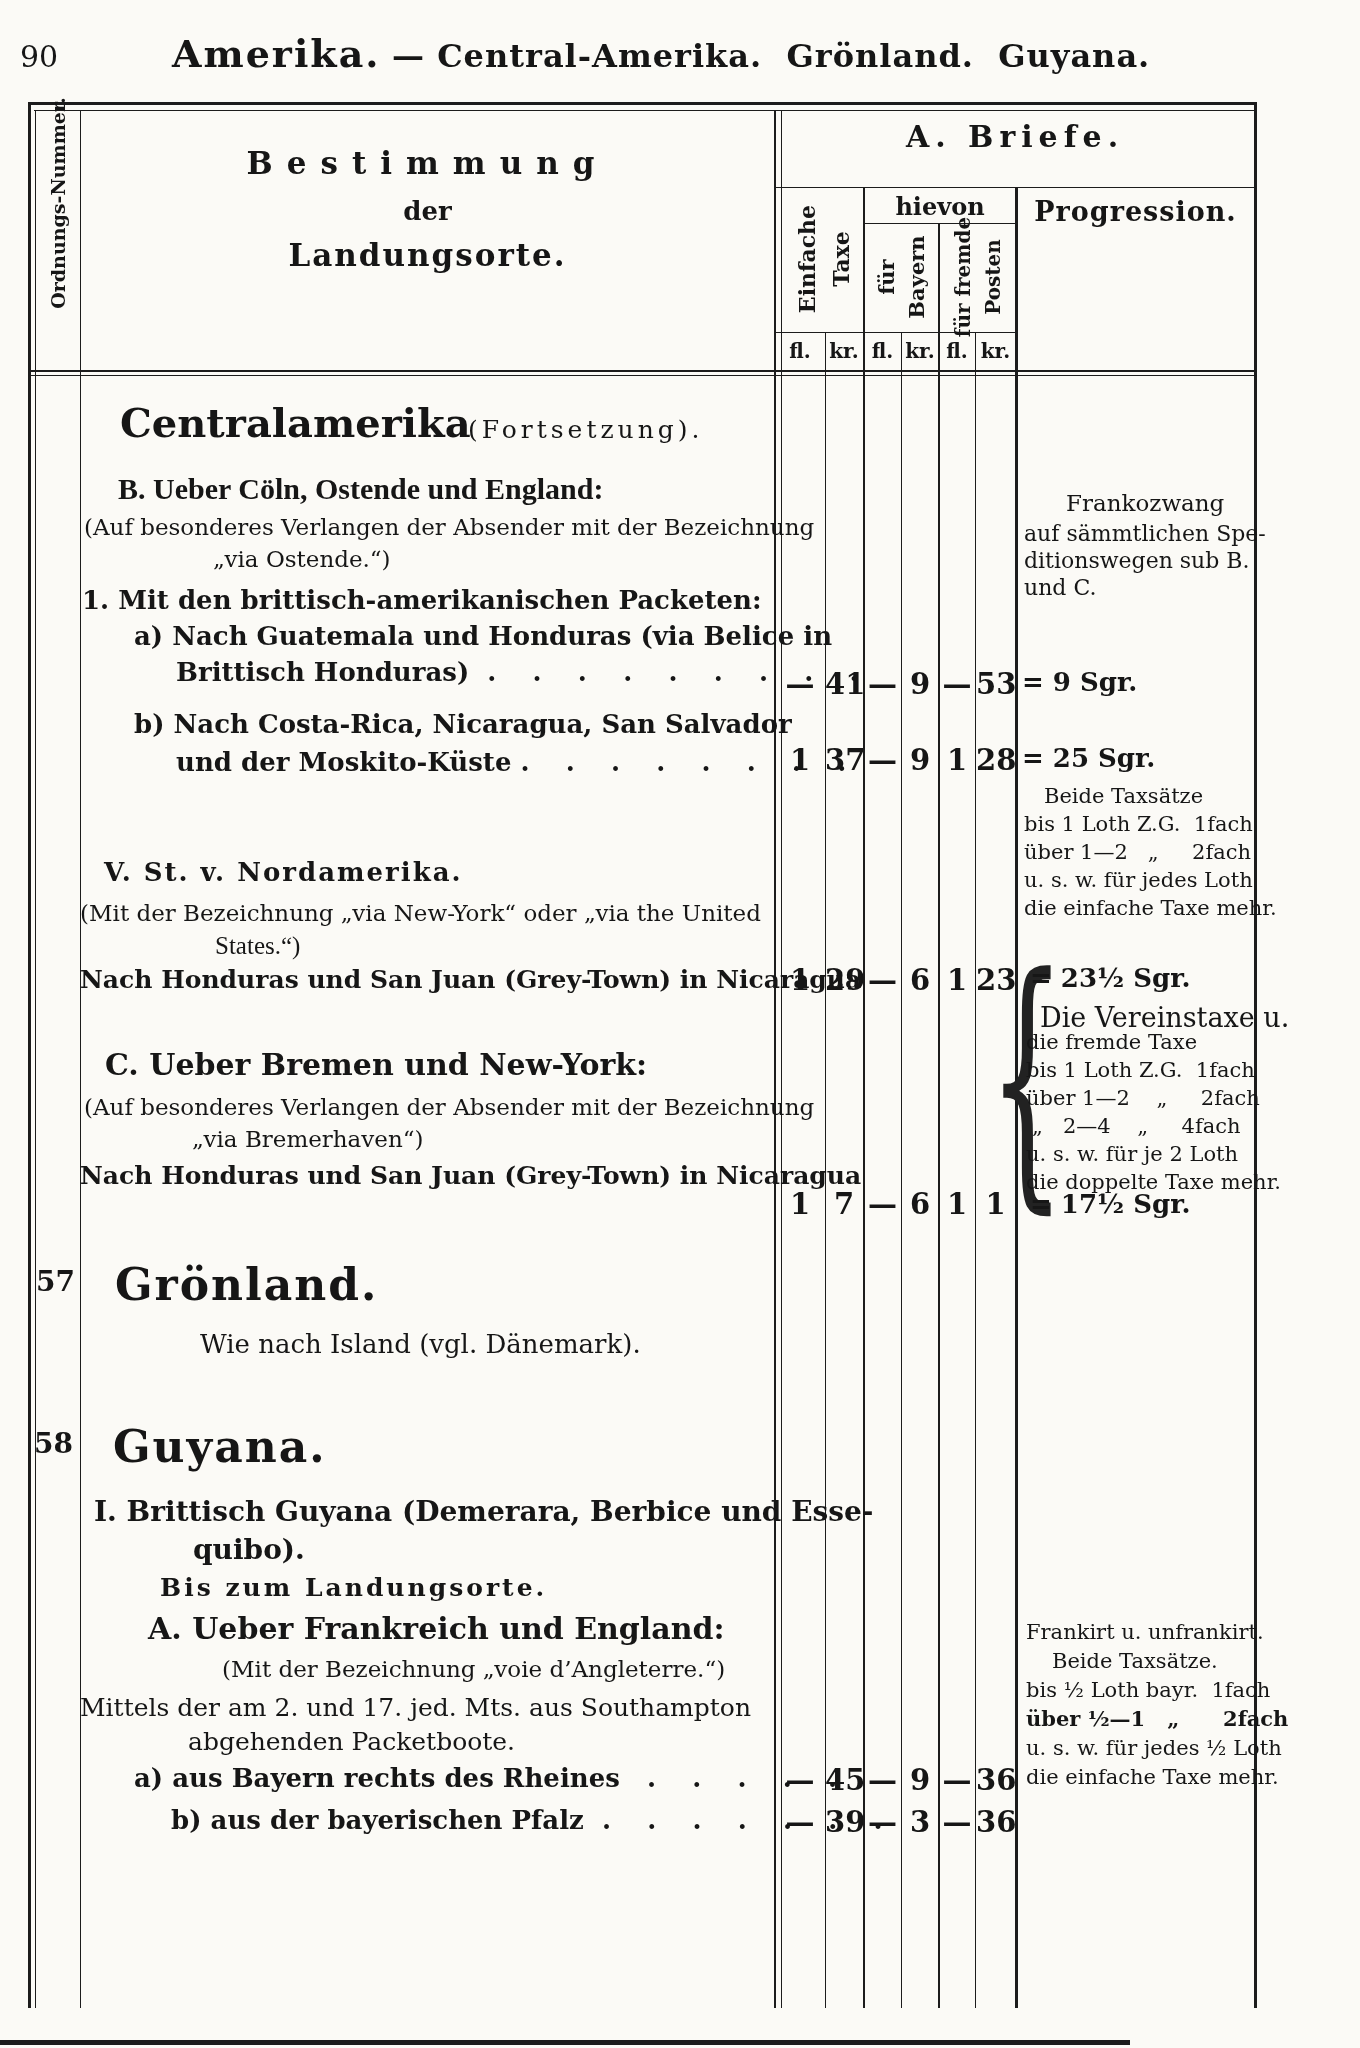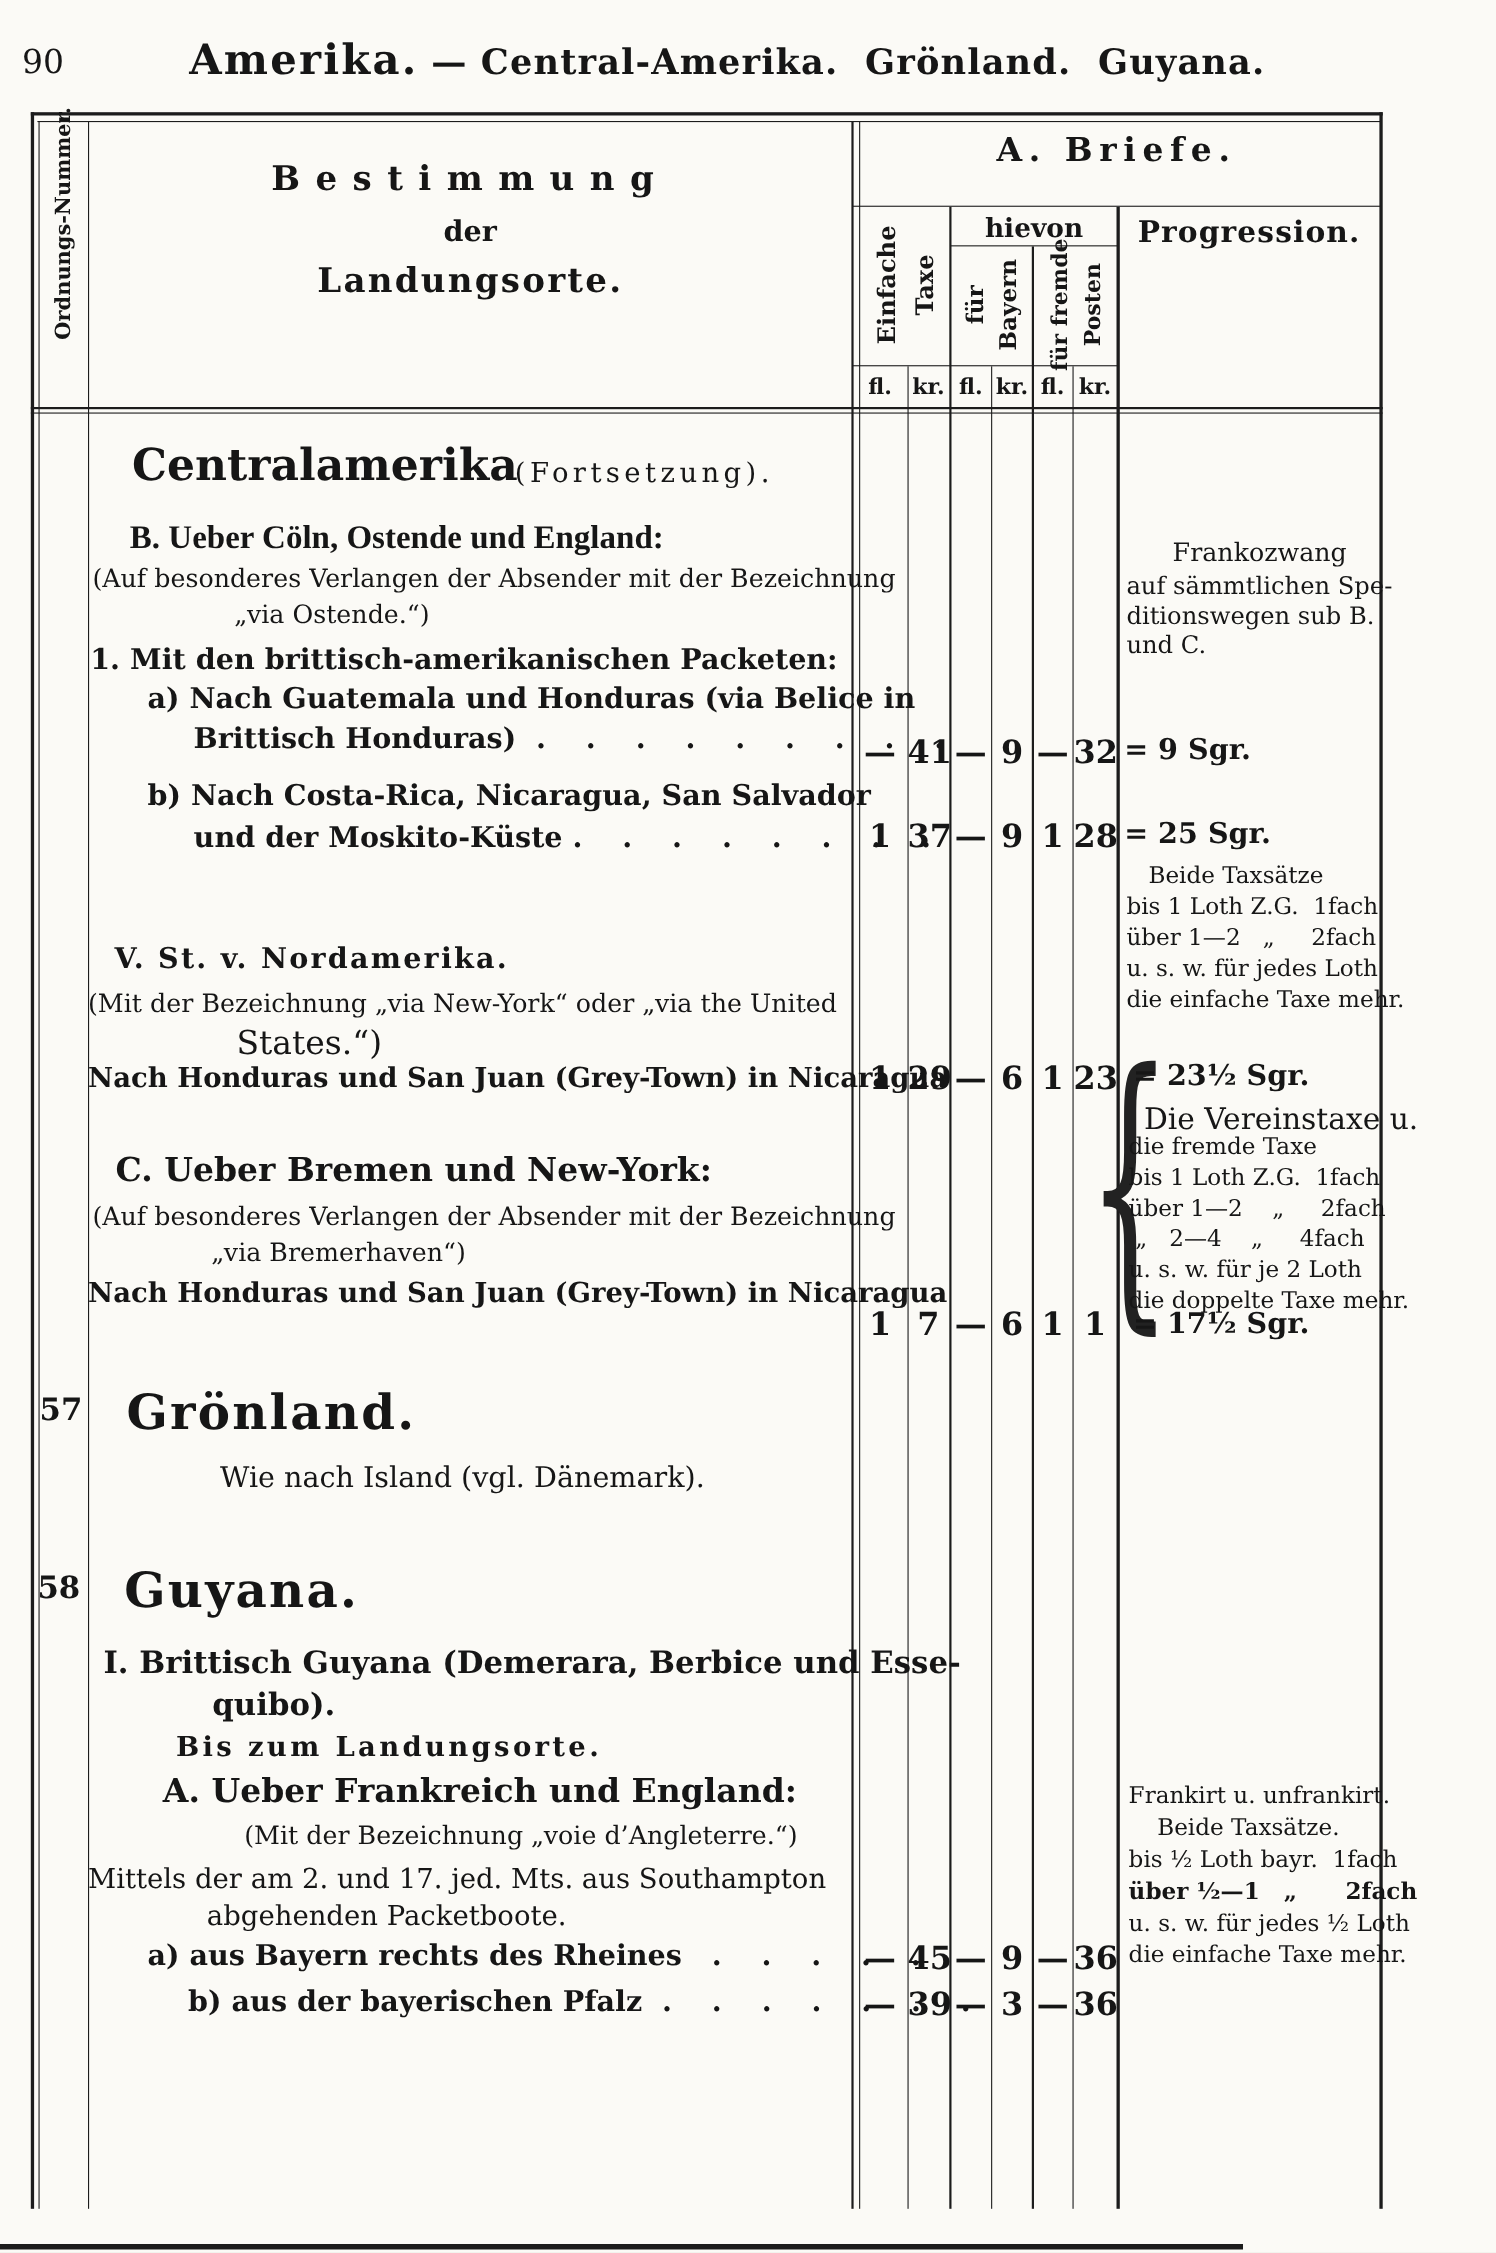--- a/index.html
+++ b/index.html
@@ -86,21 +86,21 @@
   <div class="t b" style="left:82px;top:586px;font-size:26px;">1. Mit den brittisch-amerikanischen Packeten:</div>
 
   <div class="t b" style="left:134px;top:622px;font-size:26px;">a) Nach Guatemala und Honduras (via Belice in</div>
   <div class="t b" style="left:176px;top:658px;font-size:26px;">Brittisch Honduras)  .    .    .    .    .    .    .    .    .</div>
 
   <div class="t b" style="left:134px;top:710px;font-size:26px;">b) Nach Costa-Rica, Nicaragua, San Salvador</div>
   <div class="t b" style="left:176px;top:748px;font-size:26px;">und der Moskito-Küste .    .    .    .    .    .    .    .</div>
 
   <div class="t b" style="left:104px;top:858px;font-size:26px;letter-spacing:2px;">V. St. v. Nordamerika.</div>
   <div class="t" style="left:80px;top:900px;font-size:23px;">(Mit der Bezeichnung „via New-York“ oder „via the United</div>
-  <div class="t" style="left:215px;top:932px;font-size:30px;">States.“)</div>
+  <div class="t" style="left:215px;top:932px;font-size:25px;font-family:Liberation Serif, serif;">States.“)</div>
   <div class="t b" style="left:80px;top:966px;font-size:25px;">Nach Honduras und San Juan (Grey-Town) in Nicaragua</div>
 
   <div class="t b" style="left:105px;top:1048px;font-size:30px;">C. Ueber Bremen und New-York:</div>
   <div class="t" style="left:84px;top:1094px;font-size:23px;">(Auf besonderes Verlangen der Absender mit der Bezeichnung</div>
   <div class="t" style="left:192px;top:1126px;font-size:23px;">„via Bremerhaven“)</div>
   <div class="t b" style="left:80px;top:1162px;font-size:25px;">Nach Honduras und San Juan (Grey-Town) in Nicaragua</div>
 
   <div class="t b" style="left:36px;top:1266px;font-size:28px;">57</div>
   <div class="t b" style="left:115px;top:1260px;font-size:44px;letter-spacing:2px;">Grönland.</div>
   <div class="t" style="left:200px;top:1330px;font-size:26px;">Wie nach Island (vgl. Dänemark).</div>
@@ -115,21 +115,21 @@
   <div class="t" style="left:80px;top:1694px;font-size:25px;">Mittels der am 2. und 17. jed. Mts. aus Southampton</div>
   <div class="t" style="left:188px;top:1728px;font-size:25px;">abgehenden Packetboote.</div>
   <div class="t b" style="left:134px;top:1764px;font-size:26px;">a) aus Bayern rechts des Rheines   .    .    .    .    .</div>
   <div class="t b" style="left:134px;top:1806px;font-size:26px;margin-left:37px;">b) aus der bayerischen Pfalz  .    .    .    .    .    .    .</div>
 
   <div class="t b ctr" style="left:775px;top:668px;width:50px;font-size:29px;">—</div>
   <div class="t b ctr" style="left:825px;top:668px;width:38px;font-size:29px;">41</div>
   <div class="t b ctr" style="left:864px;top:668px;width:37px;font-size:29px;">—</div>
   <div class="t b ctr" style="left:902px;top:668px;width:36px;font-size:29px;">9</div>
   <div class="t b ctr" style="left:939px;top:668px;width:36px;font-size:29px;">—</div>
-  <div class="t b ctr" style="left:976px;top:668px;width:39px;font-size:29px;">32</div>
+  <div class="t b ctr" style="left:976px;top:668px;width:39px;font-size:29px;">53</div>
 
   <div class="t b ctr" style="left:775px;top:744px;width:50px;font-size:29px;">1</div>
   <div class="t b ctr" style="left:825px;top:744px;width:38px;font-size:29px;">37</div>
   <div class="t b ctr" style="left:864px;top:744px;width:37px;font-size:29px;">—</div>
   <div class="t b ctr" style="left:902px;top:744px;width:36px;font-size:29px;">9</div>
   <div class="t b ctr" style="left:939px;top:744px;width:36px;font-size:29px;">1</div>
   <div class="t b ctr" style="left:976px;top:744px;width:39px;font-size:29px;">28</div>
 
   <div class="t b ctr" style="left:775px;top:964px;width:50px;font-size:29px;">1</div>
   <div class="t b ctr" style="left:825px;top:964px;width:38px;font-size:29px;">29</div>

